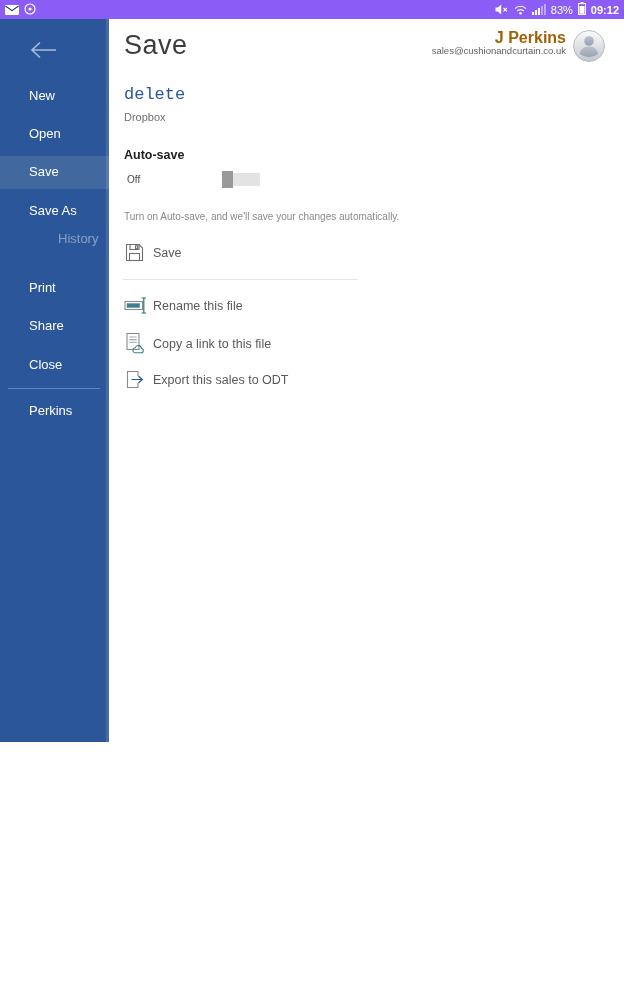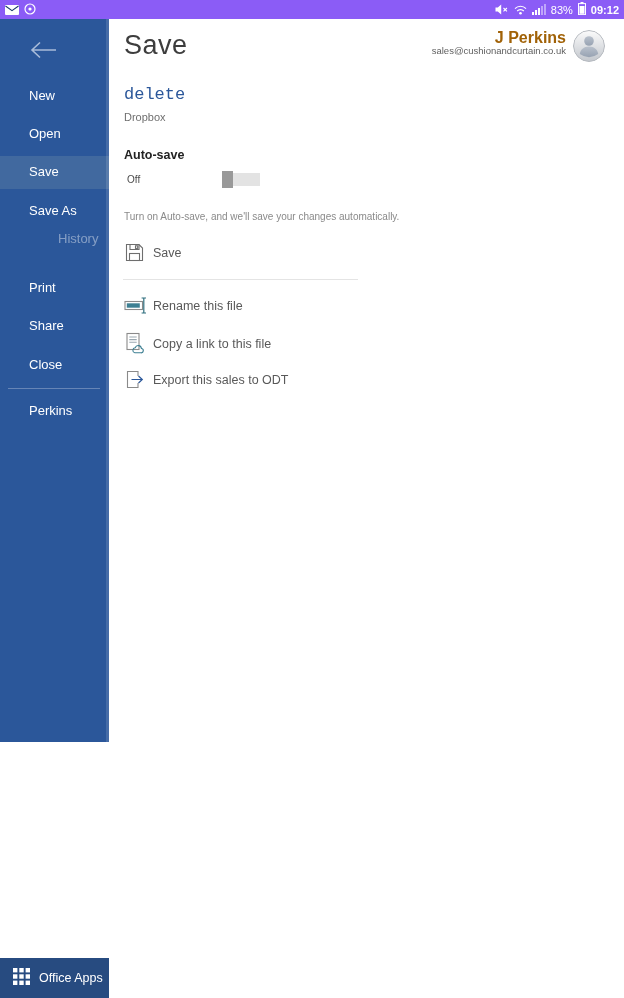--- a/index.html
+++ b/index.html
@@ -162,38 +162,20 @@
   <div class="menu-item mi-2">Save</div>
   <div class="menu-item mi-3">Save As</div>
   <div class="menu-item mi-4 disabled">History</div>
   <div class="menu-item mi-5">Print</div>
   <div class="menu-item mi-6">Share</div>
   <div class="menu-item mi-7">Close</div>
 
   <div class="sidebar-divider"></div>
   <div class="menu-item settings-item">Perkins</div>
 
-  <div class="office-apps-bar">
-    <span class="grid">
-      <svg width="17" height="17" viewBox="0 0 17 17">
-        <g fill="#fff">
-          <rect x="0" y="0" width="4.4" height="4.4"></rect>
-            <rect x="6.3" y="0" width="4.4" height="4.4"></rect>
-            <rect x="12.6" y="0" width="4.4" height="4.4"></rect>
-          <rect x="0" y="6.3" width="4.4" height="4.4"></rect>
-            <rect x="6.3" y="6.3" width="4.4" height="4.4"></rect>
-            <rect x="12.6" y="6.3" width="4.4" height="4.4"></rect>
-          <rect x="0" y="12.6" width="4.4" height="4.4"></rect>
-            <rect x="6.3" y="12.6" width="4.4" height="4.4"></rect>
-            <rect x="12.6" y="12.6" width="4.4" height="4.4"></rect>
-        </g>
-      </svg>
-    </span>
-    <span class="oa-label">Office Apps</span>
-  </div>
 </div>
 
 <div class="page-title">Save</div>
 
 <div class="account-text">
   <div class="account-name">J Perkins</div>
   <div class="account-email">sales@cushionandcurtain.co.uk</div>
 </div>
 <div class="avatar">
   <span>

